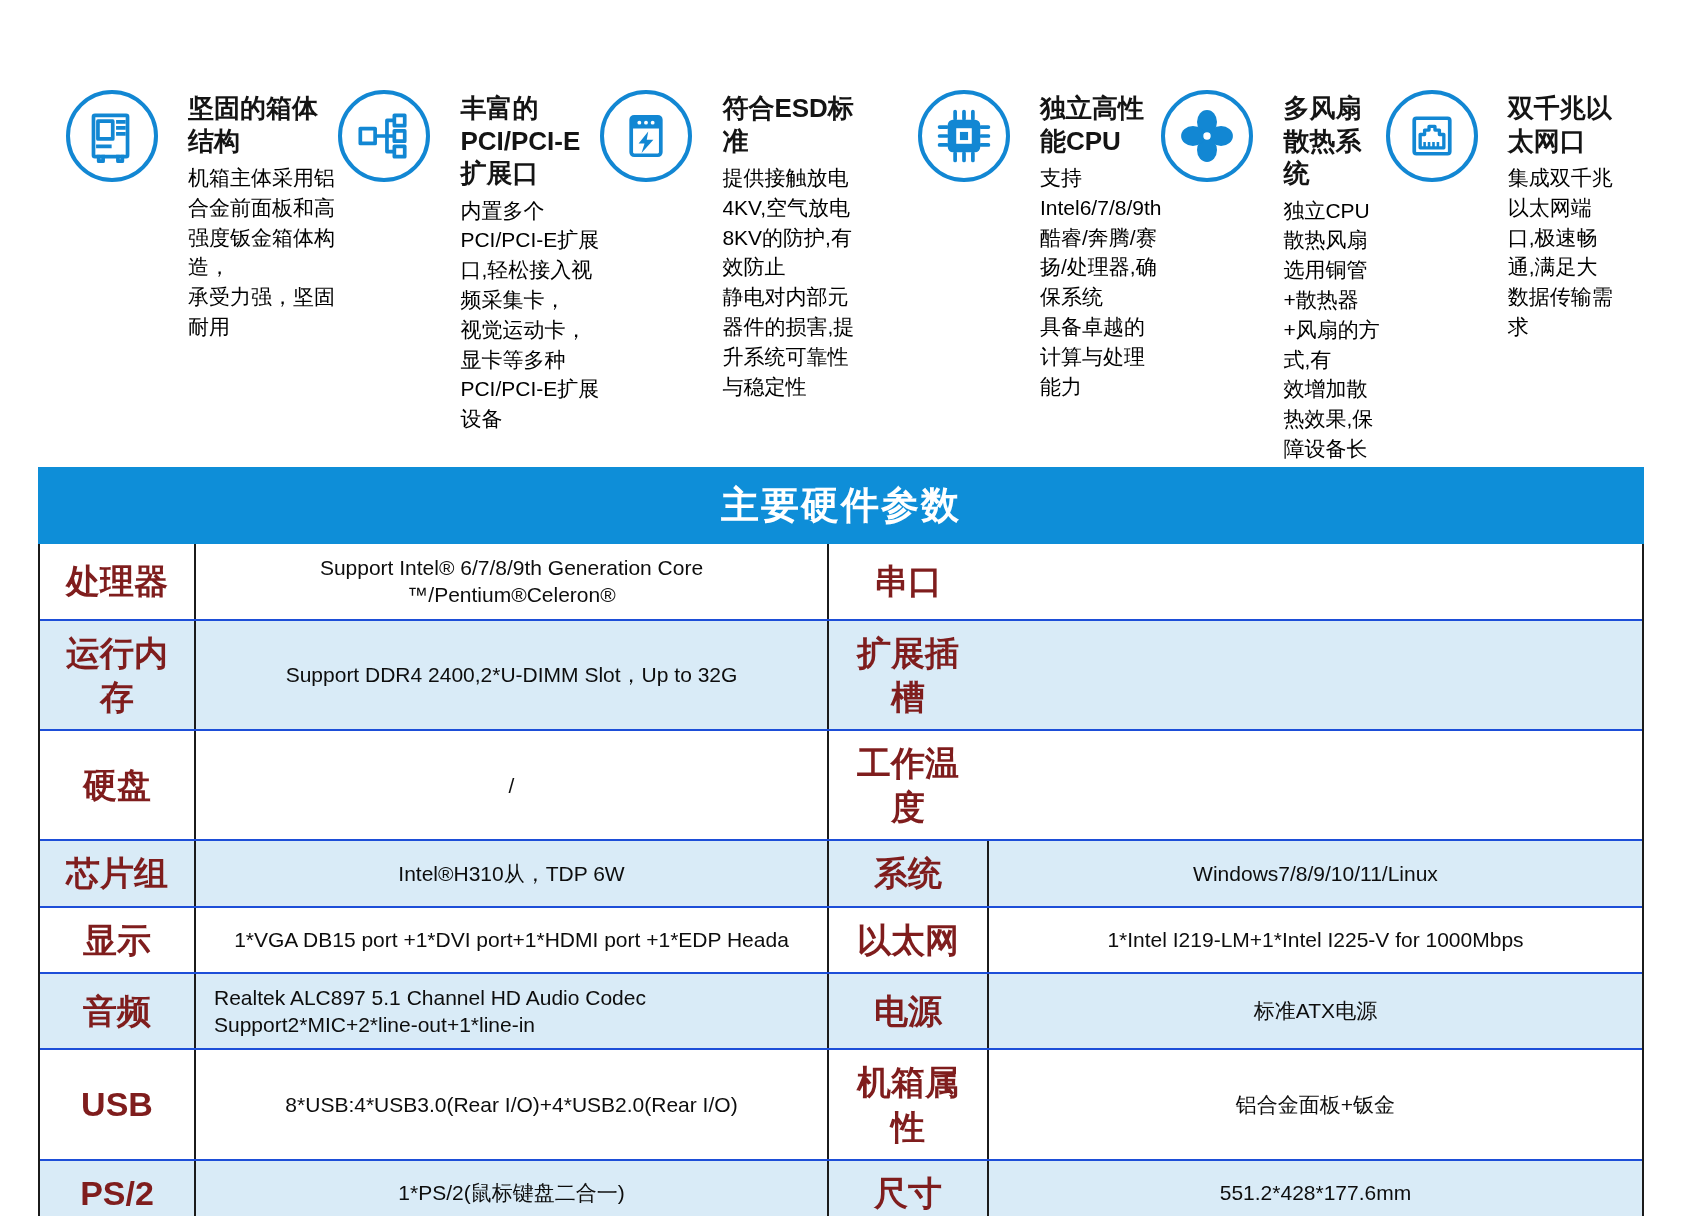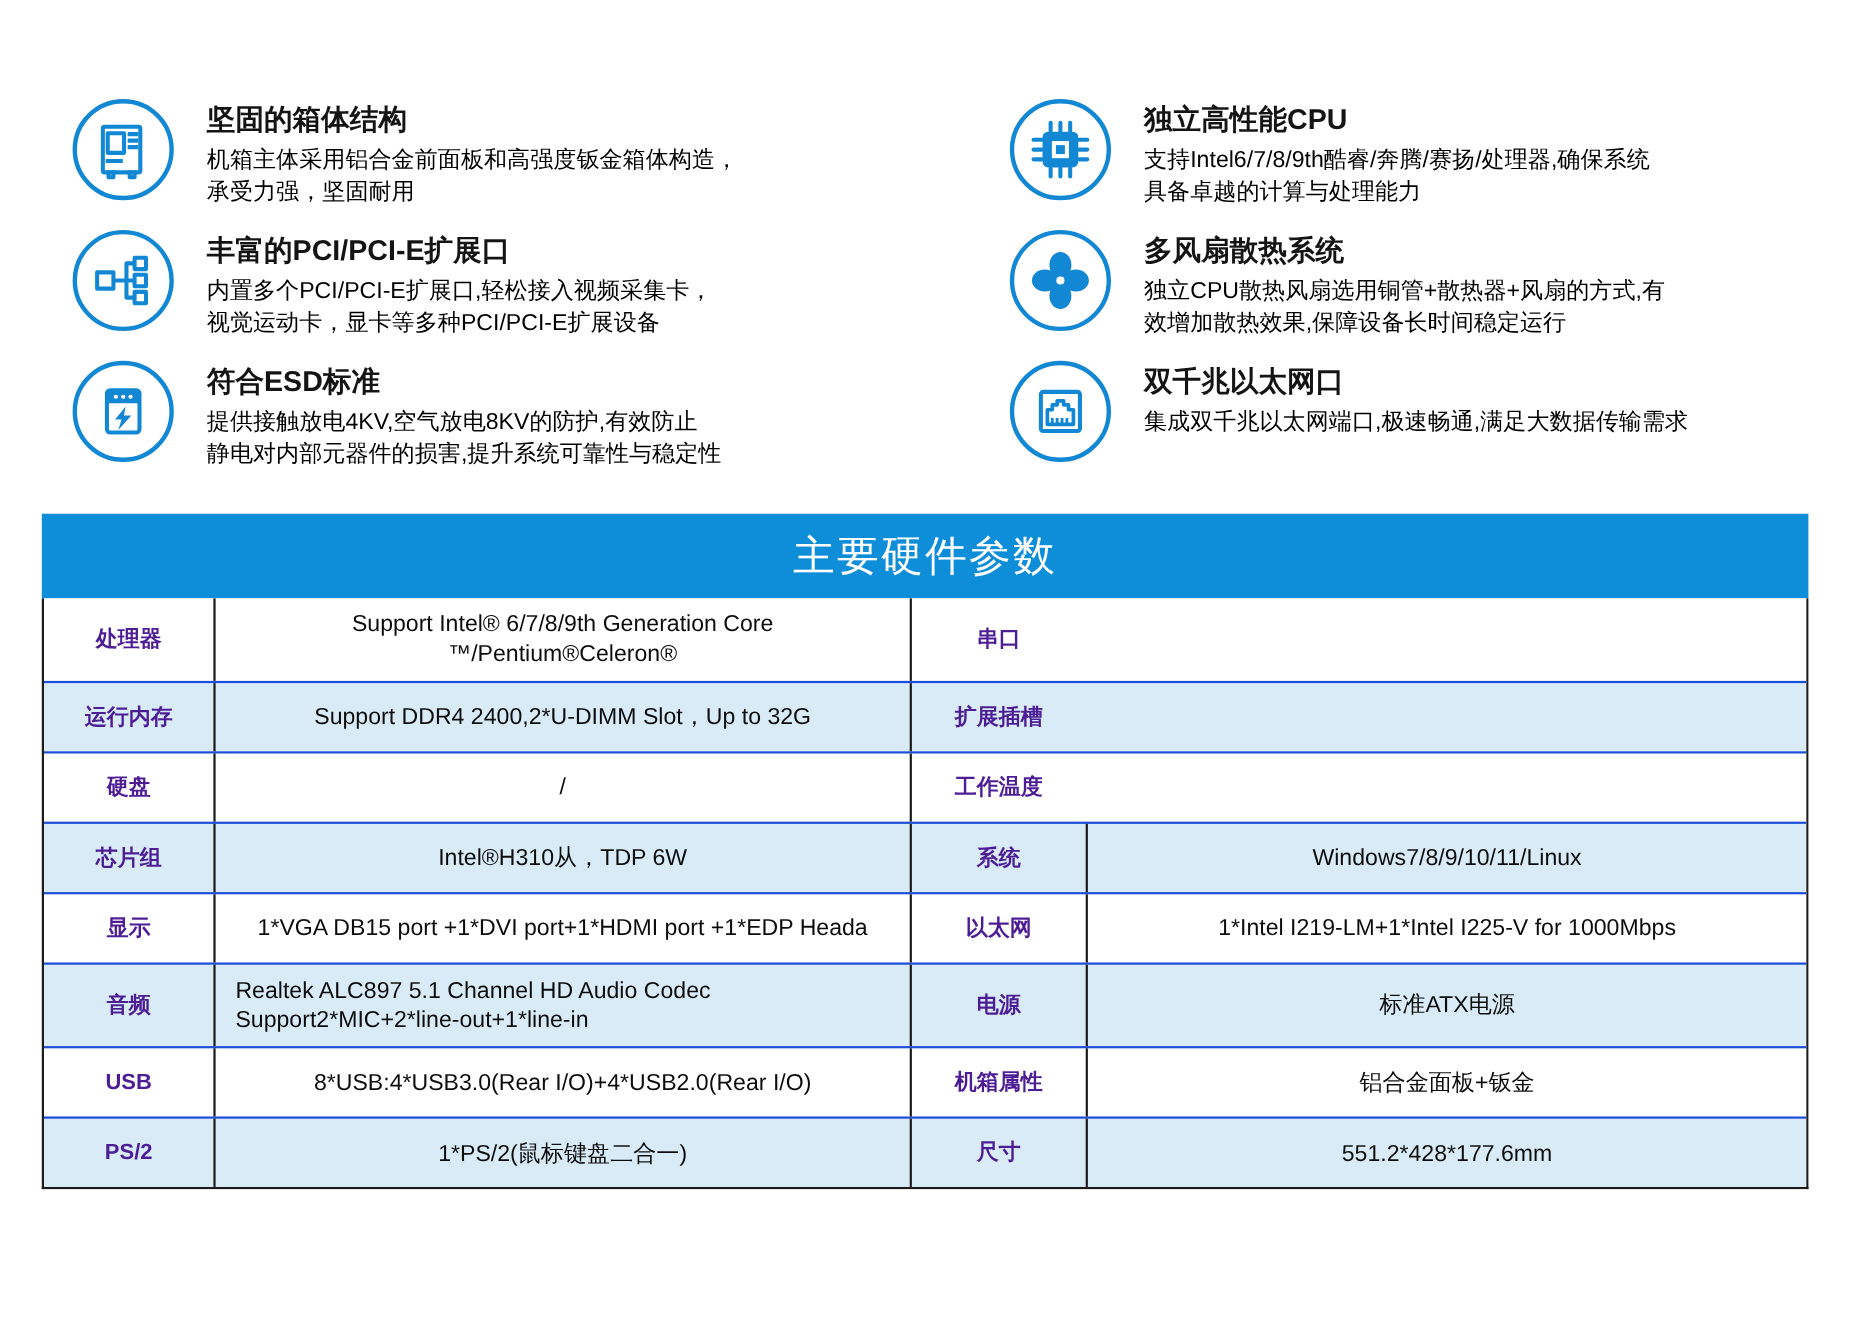--- a/index.html
+++ b/index.html
@@ -6,48 +6,48 @@
   body{
     width:1682px;height:1216px;position:relative;background:#ffffff;
     font-family:"Liberation Sans","DejaVu Sans",sans-serif;color:#111;
     overflow:hidden;
   }
   
   .features{
     position:absolute;left:66px;top:90px;width:1552px;
     display:grid;grid-template-columns:800px 1fr;column-gap:52px;
   }
-  .feature-col{display:flex;flex-direction:column;row-gap:22px;gap:11px;}
+  .feature-col{display:flex;row-gap:22px;}
   .feature-item{display:flex;align-items:flex-start;gap:30px;min-height:108px;}
   .feature-icon{
     width:84px;height:84px;flex:0 0 84px;border-radius:50%;
     border:4px solid #1287d3;background:#fff;
     display:flex;align-items:center;justify-content:center;
   }
   .feature-icon svg{width:74px;height:74px;display:block;}
   .feature-text{display:flex;flex-direction:column;max-width:620px;}
   .feature-title{font-size:26px;font-weight:700;color:#141414;line-height:1.25;margin-top:2px;}
   .feature-desc{font-size:21px;font-weight:500;color:#000000;line-height:1.42;margin-top:6px;white-space:pre-line;}
   
   .spec-table{position:absolute;left:38px;top:467px;width:1606px;}
   .spec-header{
     height:77px;background:#0e8ed8;color:#fff;
     display:flex;align-items:center;justify-content:center;
-    font-size:38px;font-weight:400;letter-spacing:2px;
+    font-size:38px;font-weight:700;letter-spacing:2px;
   }
   .spec-body{border:2px solid #1b1b1b;border-top:none;}
   .spec-row{display:grid;grid-template-columns:154px 633px 160px 1fr;background:#fff;}
   .spec-row + .spec-row{border-top:2px solid #1d4ed8;}
   .spec-row:nth-child(even){background:#d9ebf7;}
   .cell{
     display:flex;align-items:center;justify-content:center;text-align:center;
     padding:10px 18px;min-height:62px;box-sizing:border-box;line-height:1.3;
   }
   .cell.c2,.cell.c3,.cell.c4{border-left:2px solid #1b1b1b;}
-  .cell.label{font-size:20px;font-weight:700;color:#4c1d95;}
+  .cell.label{font-size:34px;font-weight:700;color:#7f1d1d;}
   .cell.value{font-size:21px;font-weight:500;color:#0d0d0d;}
   .spec-row:nth-child(6) .c2{justify-content:flex-start;text-align:left;}
 </style>
 </head>
 <body>
 
 <div class="features">
   <div class="feature-col" id="features-left">
   <div class="feature-item">
     <span class="feature-icon feature-icon-glyph">

